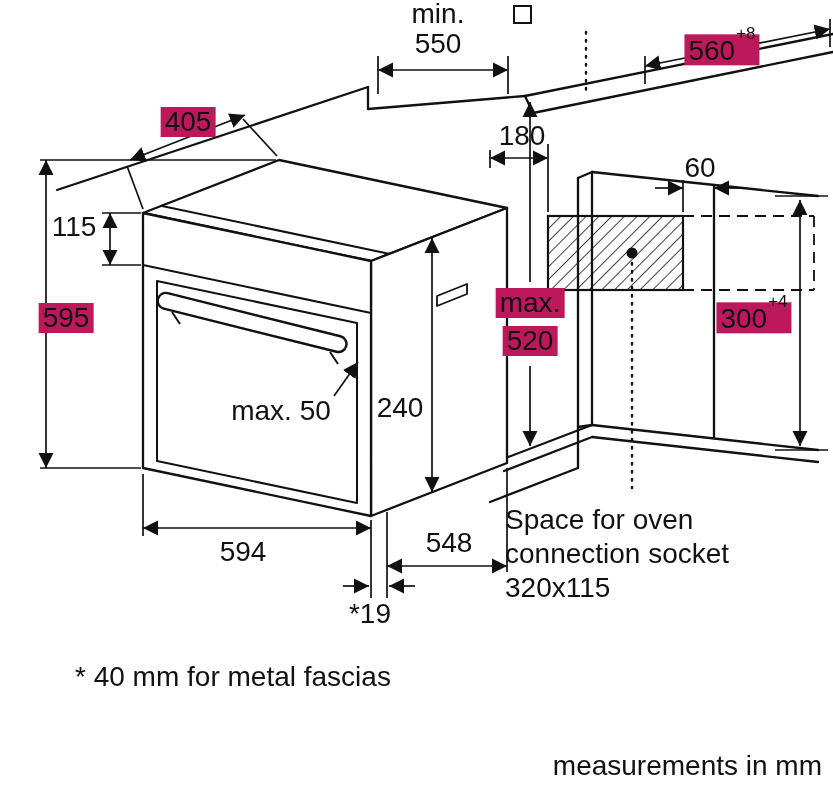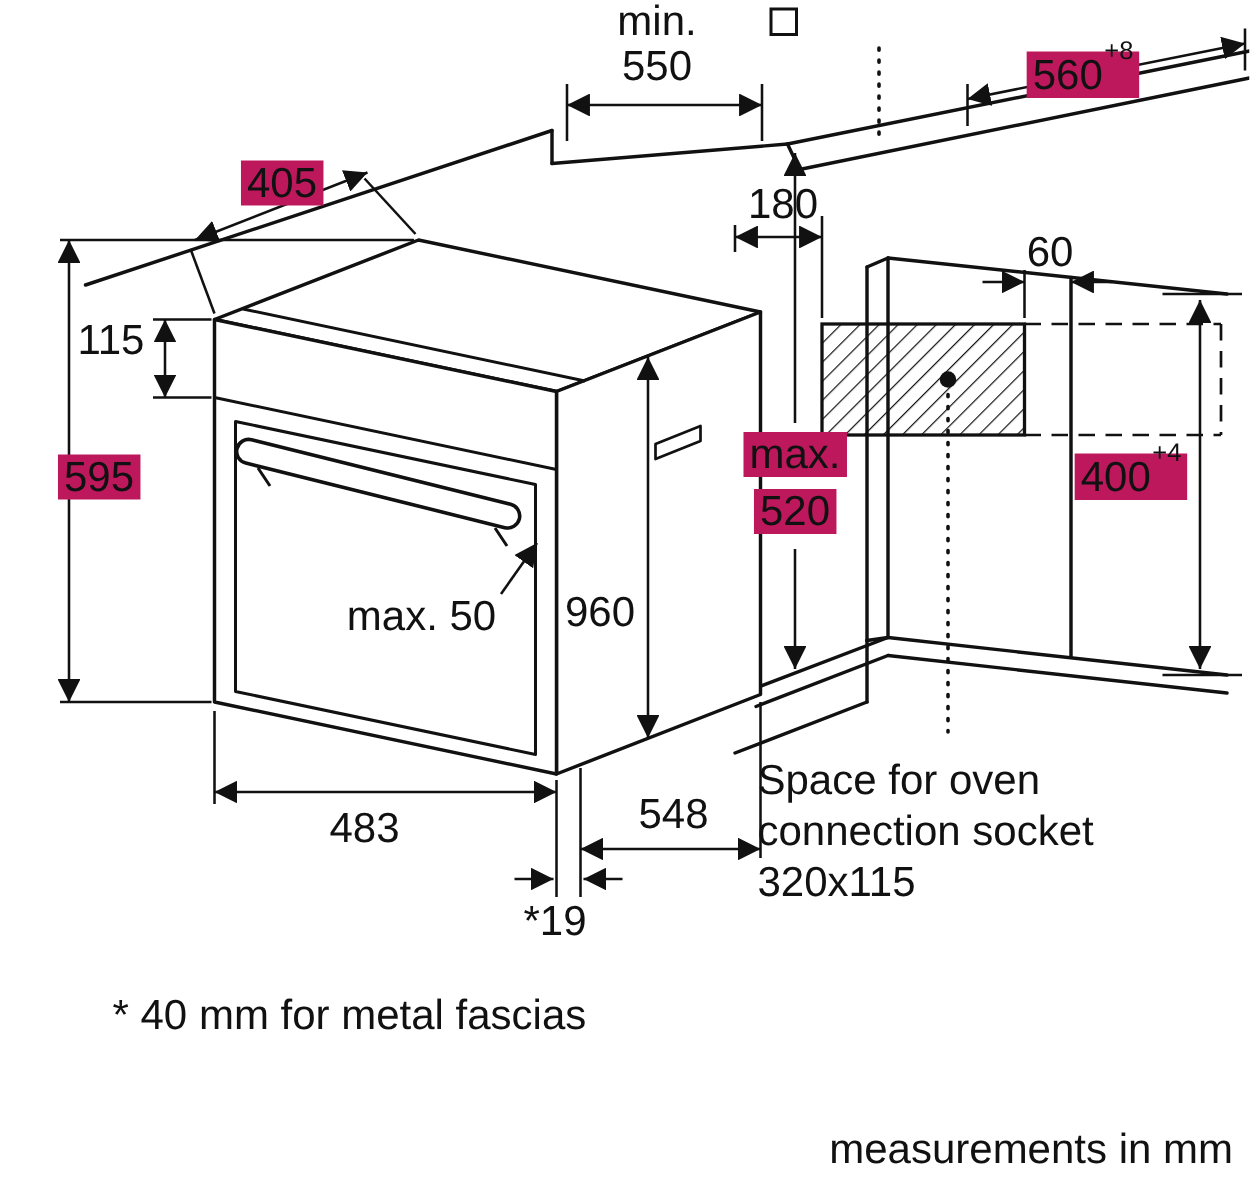--- a/index.html
+++ b/index.html
@@ -150,27 +150,27 @@
   <div class="lbl" style="left:74px;  top:227px">115</div>
   <div class="lbl bg" style="left:66px; top:318px">595</div>
 
   <div class="lbl" style="left:522px; top:136px">180</div>
   <div class="lbl" style="left:700px; top:168px">60</div>
 
   <div class="lbl bg" style="left:530px; top:303px">max.</div>
   <div class="lbl bg" style="left:530px; top:341px">520</div>
 
   <div class="lbl bg" style="left:754px; top:318px">
-    <span>400</span><sup>+4</sup>
+    <span>300</span><sup>+4</sup>
   </div>
 
   <div class="lbl" style="left:281px; top:411px">max. 50</div>
-  <div class="lbl" style="left:400px; top:408px">960</div>
+  <div class="lbl" style="left:400px; top:408px">240</div>
 
-  <div class="lbl" style="left:243px; top:552px">483</div>
+  <div class="lbl" style="left:243px; top:552px">594</div>
   <div class="lbl" style="left:449px; top:543px">548</div>
   <div class="lbl" style="left:370px; top:614px">*19</div>
 
   <div class="lbl left note" style="left:505px; top:554px">connection socket</div>
   <div class="lbl left note" style="left:505px; top:520px">Space for oven</div>
   <div class="lbl left note" style="left:505px; top:588px">320x115</div>
 
   <div class="lbl left note" style="left:75px; top:677px">* 40 mm for metal fascias</div>
   <div class="lbl right note" style="right:11px; top:766px">measurements in mm</div>
 

